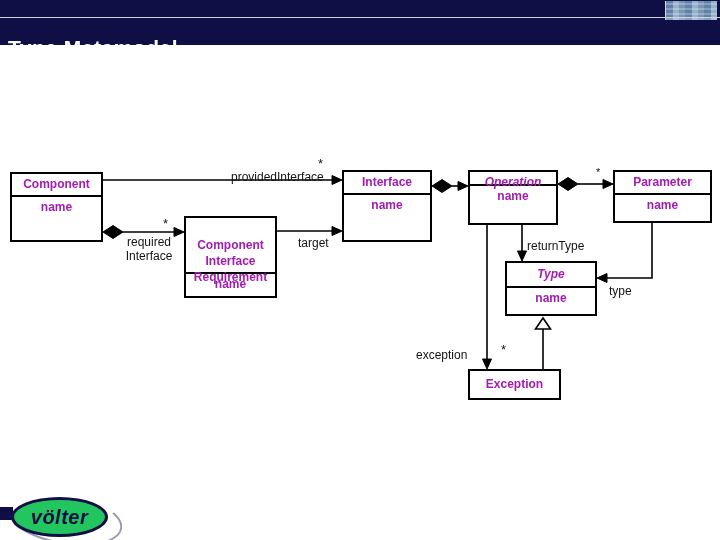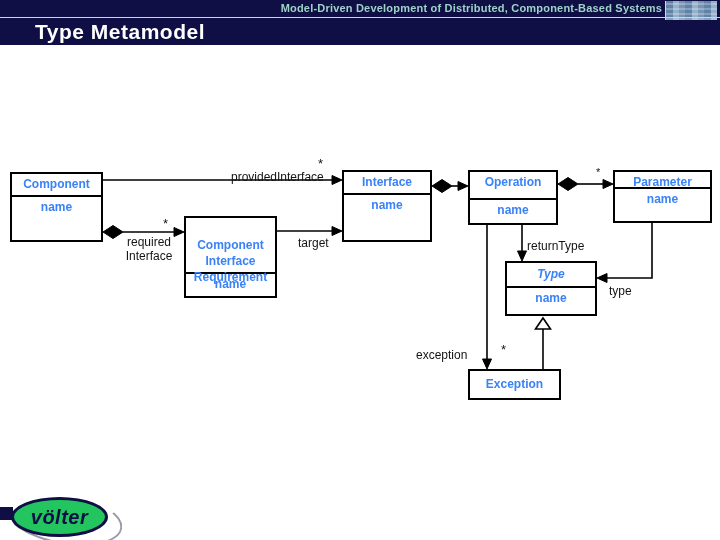--- a/index.html
+++ b/index.html
@@ -9,44 +9,44 @@
   
   .top-banner{position:absolute;left:0;top:0;width:720px;height:45px;background:#0f0f46;}
   .banner-title{position:absolute;top:2px;right:58px;font-size:11px;font-weight:bold;
                 color:#9fd2c8;letter-spacing:.2px;white-space:nowrap;}
   .banner-logo{position:absolute;top:1px;right:3px;width:51px;height:19px;
                background:
                  repeating-linear-gradient(0deg, rgba(255,255,255,.25) 0 2px, rgba(0,0,0,0) 2px 5px),
                  repeating-linear-gradient(90deg,#5f82a6 0 7px,#93b1c9 7px 13px,#7796b5 13px 19px);
                border-left:1px solid #cfd8e2;}
   .banner-line{position:absolute;left:0;top:17px;width:720px;height:1px;background:#d2d2da;}
-  .slide-title{position:absolute;left:8px;top:20px;font-size:21px;font-weight:bold;color:#ffffff;
-               letter-spacing:.5px;white-space:nowrap;margin-left:27px;}
+  .slide-title{position:absolute;left:8px;top:36px;font-size:21px;font-weight:bold;color:#ffffff;
+               letter-spacing:.5px;white-space:nowrap;}
 
   
   .uml-class{position:absolute;background:#fff;border:2px solid #000;box-sizing:border-box;
-             color:#3b82f6;z-index:2;}
+             color:#a21caf;z-index:2;}
   .cls-title{font-weight:bold;text-align:center;border-bottom:2px solid #000;font-size:12px;
              box-sizing:border-box;}
   .cls-attrs{font-weight:bold;font-size:12px;padding:3px 5px 0 5px;text-align:center;}
 
   #cls-component{left:10px;top:172px;width:93px;height:70px;}
   #cls-component .cls-title{height:23px;line-height:20px;}
 
   #cls-cir{left:184px;top:216px;width:93px;height:82px;}
   #cls-cir .cls-title{height:56px;line-height:16px;padding-top:19px;}
 
   #cls-interface{left:342px;top:170px;width:90px;height:72px;}
   #cls-interface .cls-title{height:23px;line-height:20px;}
 
   #cls-operation{left:468px;top:170px;width:90px;height:55px;}
-  #cls-operation .cls-title{height:28px;line-height:20px;}
+  #cls-operation .cls-title{height:14px;line-height:20px;font-style:italic;}
 
   #cls-parameter{left:613px;top:170px;width:99px;height:53px;}
-  #cls-parameter .cls-title{height:17px;line-height:20px;}
+  #cls-parameter .cls-title{height:23px;line-height:20px;}
 
   #cls-type{left:505px;top:261px;width:92px;height:55px;}
   #cls-type .cls-title{height:25px;line-height:22px;font-style:italic;}
 
   #cls-exception{left:468px;top:369px;width:93px;height:31px;}
   #cls-exception .cls-title{height:27px;line-height:26px;border-bottom:none;}
 
   
   .connectors{position:absolute;left:0;top:0;z-index:1;}
   .connectors line,.connectors polyline{stroke:#000;stroke-width:1.6;fill:none;}
@@ -85,21 +85,20 @@
   .logo-ellipse span{font-size:20px;font-weight:bold;font-style:italic;color:#0f0f46;
                      letter-spacing:.5px;}
   .logo-square{position:absolute;left:0;top:507px;width:13px;height:13px;background:#0f0f46;z-index:5;}
 </style>
 </head>
 <body>
 
 <div class="slide">
 
   <div class="top-banner">
-    <div class="banner-title">Model-Driven Development of Distributed, Component-Based Systems</div>
     <div class="banner-logo"></div>
     <div class="banner-line"></div>
     <div class="slide-title">Type Metamodel</div>
   </div>
 
   <svg class="connectors" width="720" height="540" viewBox="0 0 720 540">
 
     <g>
       <line x1="103" y1="180" x2="336" y2="180"></line>
       <polygon class="solid" points="342,180 332,175.5 332,184.5"></polygon>

